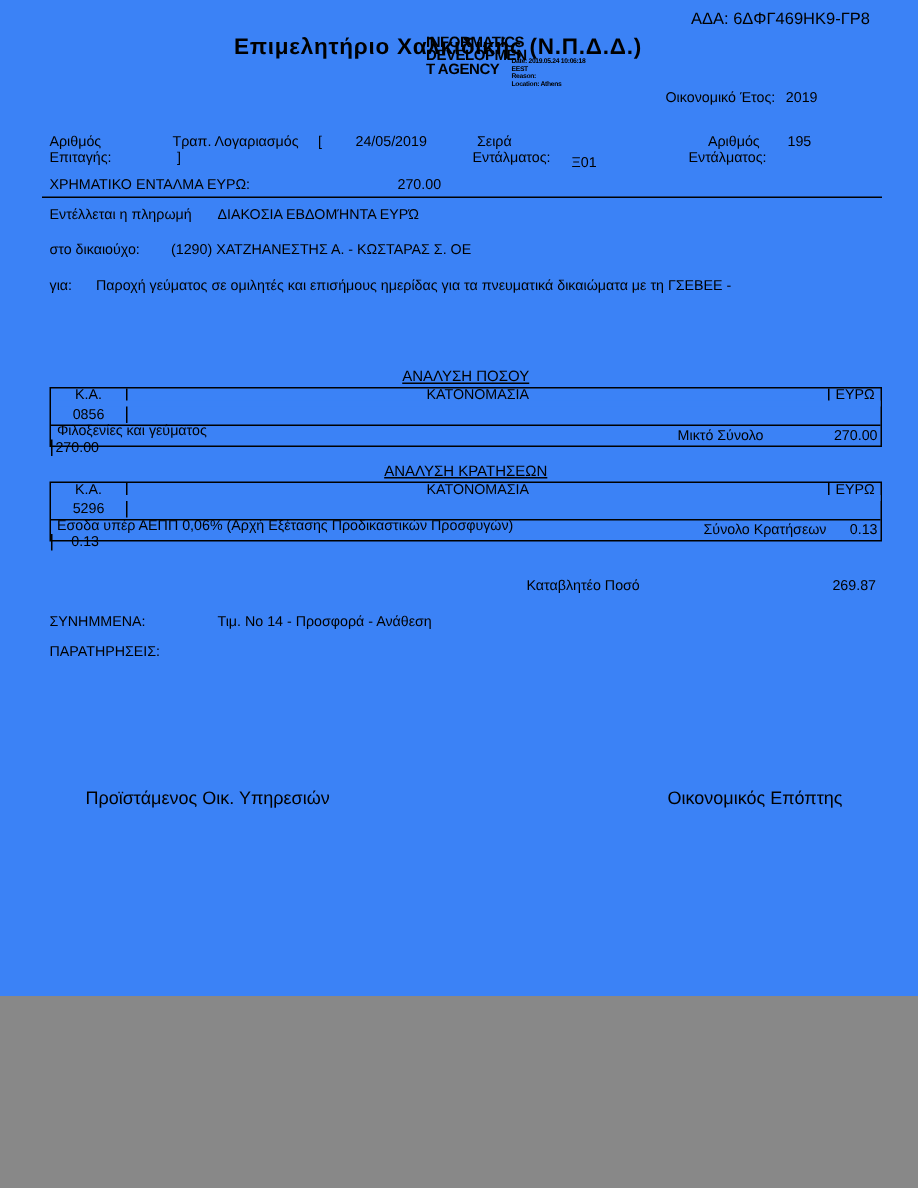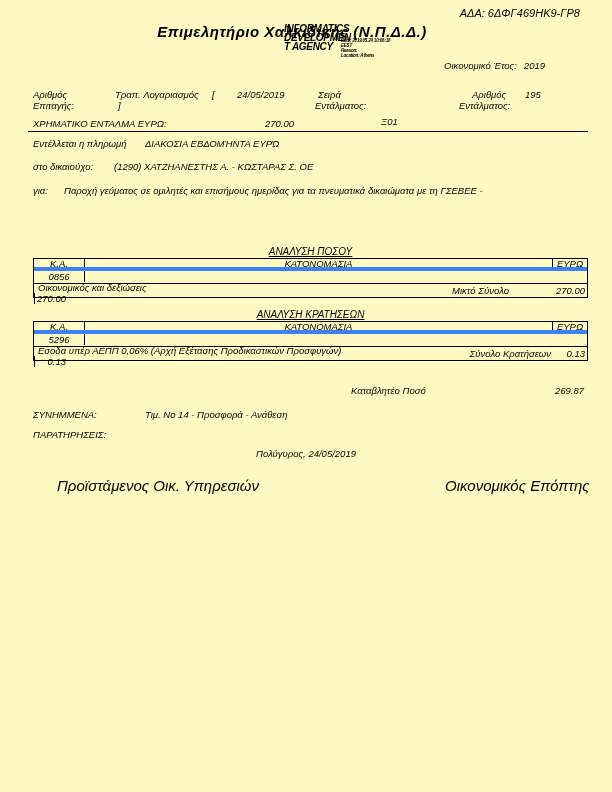--- a/index.html
+++ b/index.html
@@ -1,26 +1,25 @@
 <!DOCTYPE html>
 <html><head>
 <meta charset="utf-8">
 <style>
   html, body { margin: 0; padding: 0; background: #888; }
   .page {
     position: relative;
     width: 612px;
-    height: 792px;
+    height: 664px;
     margin: 0 auto;
-    background: #fef9c3;
+    background: #3b82f6;
     font-family: "Liberation Sans", sans-serif;
     font-size: 9.5px;
     color: #000;
     overflow: hidden;
-    font-style: italic;
   }
   .abs { position: absolute; white-space: nowrap; }
   .ada { top: 7px; right: 32px; font-size: 11px; }
   .doc-title {
     top: 23px; left: 0; width: 584px;
     text-align: center; font-size: 15px; font-weight: bold;
     letter-spacing: 0.5px;
   }
   .stamp-big {
     top: 24px; left: 284px;
@@ -48,21 +47,21 @@
   .trow.data { height: 13px; border-bottom: 1px solid #000; flex-direction: column; }
   .trow.foot { height: 13px; justify-content: flex-end; }
   .c1 { width: 50px; text-align: center; border-right: 1px solid #000; align-self: stretch; display:flex; align-items:center; justify-content:center; }
   .c2 { flex: 1; align-self: stretch; display:flex; align-items:center; }
   .c2.center { justify-content: center; }
   .c2.left { padding-left: 4px; }
   .c3 { width: 34px; align-self: stretch; display:flex; align-items:center; border-left: 1px solid #000; }
   .c3.center { justify-content: center; }
   .c3.right { justify-content: flex-end; padding-right: 2px; box-sizing: border-box; }
   .foot-val { width: 36px; text-align: right; padding-right: 2px; box-sizing: border-box; }
-  .sig { font-size: 15px; }
+  .sig { font-size: 12px; margin-top: 48px; }
 </style>
 </head>
 <body>
 
 <div class="page">
 
   <div class="abs ada">ΑΔΑ: 6ΔΦΓ469ΗΚ9-ΓΡ8</div>
 
   <div class="abs doc-title">Επιμελητήριο Χαλκιδικής (Ν.Π.Δ.Δ.)</div>
 
@@ -86,21 +85,21 @@
   <div class="abs" style="top:100px; left:33px;">Επιταγής:</div>
 
   <div class="abs" style="top:89px; left:115px;">Τραπ. Λογαριασμός</div>
   <div class="abs" style="top:89px; left:212px;">[</div>
   <div class="abs" style="top:100px; left:118px;">]</div>
 
   <div class="abs" style="top:89px; left:237px;">24/05/2019</div>
 
   <div class="abs" style="top:89px; left:318px;">Σειρά</div>
   <div class="abs" style="top:100px; left:315px;">Εντάλματος:</div>
-  <div class="abs" style="top:116px; left:381px;">Ξ01</div>
+  <div class="abs" style="top:103px; left:381px;">Ξ01</div>
 
   <div class="abs" style="top:89px; left:472px;">Αριθμός</div>
   <div class="abs" style="top:89px; left:525px;">195</div>
   <div class="abs" style="top:100px; left:459px;">Εντάλματος:</div>
 
   <div class="abs" style="top:118px; left:33px;">ΧΡΗΜΑΤΙΚΟ ΕΝΤΑΛΜΑ ΕΥΡΩ:</div>
   <div class="abs" style="top:118px; left:265px;">270.00</div>
 
   <div class="line" style="top:131px; left:28px; width:560px;"></div>
 
@@ -116,21 +115,21 @@
 
   <div class="abs tbl-title" style="top:246px;">ΑΝΑΛΥΣΗ ΠΟΣΟΥ</div>
   <div class="tbl" style="top:258px;">
     <div class="trow hdr">
       <div class="c1">Κ.Α.</div>
       <div class="c2 center">ΚΑΤΟΝΟΜΑΣΙΑ</div>
       <div class="c3 center">ΕΥΡΩ</div>
     </div>
     <div class="trow data">
       <div class="c1">0856</div>
-      <div class="c2 left">Οικονομικός και δεξιώσεις</div>
+      <div class="c2 left">Φιλοξενίες και γεύματος</div>
       <div class="c3 right">270.00</div>
     </div>
     <div class="trow foot">
       <div style="margin-right:42px;">Μικτό Σύνολο</div>
       <div class="foot-val">270.00</div>
     </div>
   </div>
 
   <div class="abs tbl-title" style="top:309px;">ΑΝΑΛΥΣΗ ΚΡΑΤΗΣΕΩΝ</div>
   <div class="tbl" style="top:321px;">
@@ -150,18 +149,17 @@
     </div>
   </div>
 
   <div class="abs" style="top:385px; left:351px;">Καταβλητέο Ποσό</div>
   <div class="abs" style="top:385px; right:28px;">269.87</div>
 
   <div class="abs" style="top:409px; left:33px;">ΣΥΝΗΜΜΕΝΑ:</div>
   <div class="abs" style="top:409px; left:145px;">Τιμ. Νο 14 - Προσφορά - Ανάθεση</div>
   <div class="abs" style="top:429px; left:33px;">ΠΑΡΑΤΗΡΗΣΕΙΣ:</div>
 
-  <div class="abs" style="top:448px; left:0; width:612px; text-align:center;">Πολύγυρος, 24/05/2019</div>
 
   <div class="abs sig" style="top:477px; left:57px;">Προϊστάμενος Οικ. Υπηρεσιών</div>
   <div class="abs sig" style="top:477px; left:445px;">Οικονομικός Επόπτης</div>
 
 </div>
 
 </body></html>

